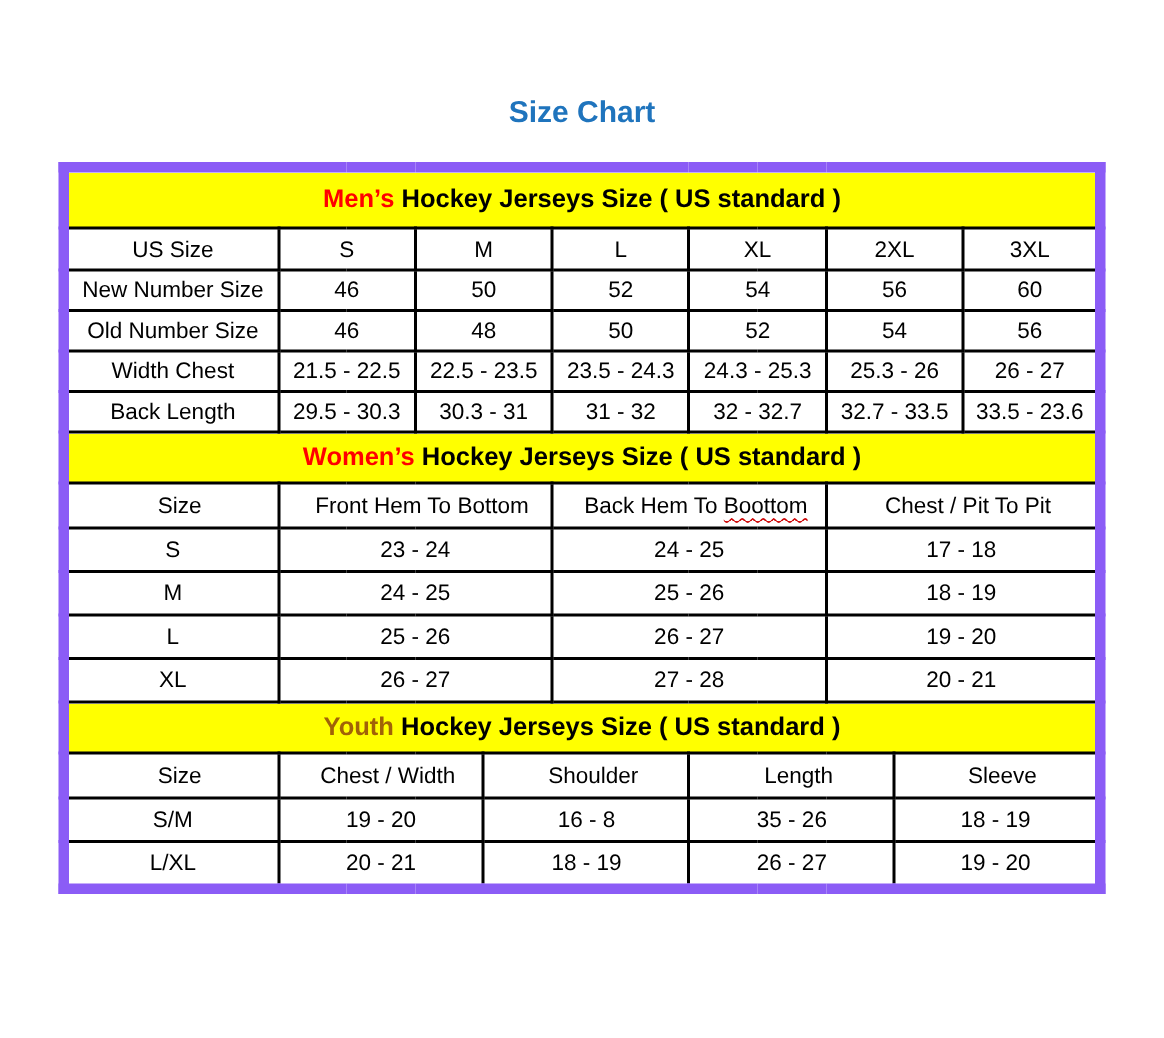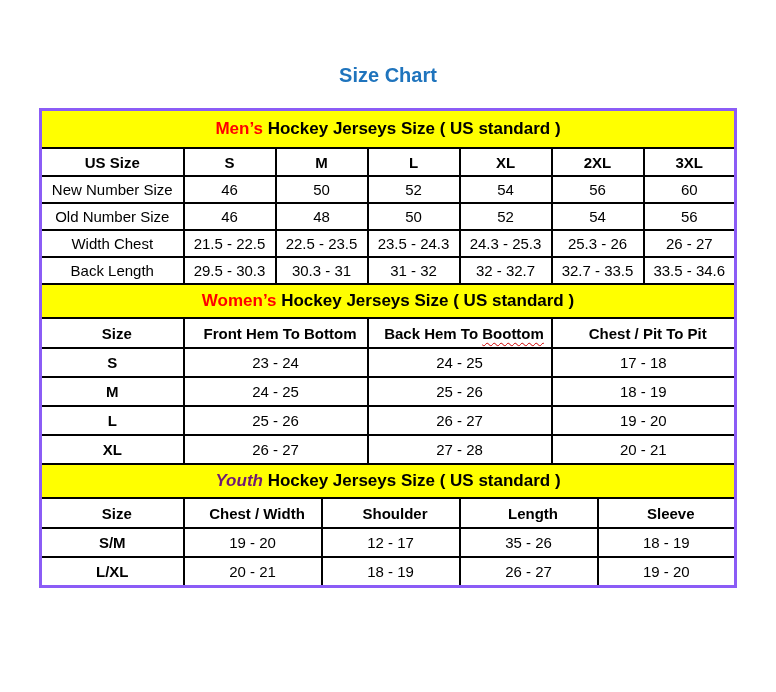--- a/index.html
+++ b/index.html
@@ -19,34 +19,34 @@
     padding-top: 64px;
     text-align: center;
     font-size: 20px;
     font-weight: 700;
   }
   table.size-chart {
     width: 698px;
     margin: 21px auto 0 auto;
     border-collapse: collapse;
     table-layout: fixed;
-    border: 3px solid #8b5cf6;
+    border: 7px solid #8b5cf6;
   }
   col.label-col { width: 143px; }
   td, th {
     border: 2px solid #000000;
     text-align: center;
     vertical-align: middle;
     padding: 0 2px;
     font-size: 15px;
     font-weight: 400;
     white-space: nowrap;
     overflow: hidden;
   }
-  th { font-weight: 700; margin-left: 26px; }
+  th { font-weight: 400; margin-left: 26px; }
   td.band {
     font-weight: 700;
     font-size: 17px;
   }
   tr.band-men td   { height: 36px; }
   tr.band-other td { height: 32px; }
   tr.hdr-men th    { height: 26px; }
   tr.row-men td    { height: 25px; }
   tr.hdr-wy th     { height: 28px; padding-left: 11px; }
   tr.row-wy td, tr.row-wy th { height: 27px; }
@@ -121,21 +121,21 @@
     <td colspan="2">25.3 - 26</td>
     <td colspan="2">26 - 27</td>
   </tr>
   <tr class="row-men">
     <td>Back Length</td>
     <td colspan="2">29.5 - 30.3</td>
     <td colspan="2">30.3 - 31</td>
     <td colspan="2">31 - 32</td>
     <td colspan="2">32 - 32.7</td>
     <td colspan="2">32.7 - 33.5</td>
-    <td colspan="2">33.5 - 34.6</td>
+    <td colspan="2">33.5 - 23.6</td>
   </tr>
 
   <tr class="band-other">
     <td class="band" colspan="13" style="background-color: rgb(255, 255, 0);">
       <span style="color: rgb(255, 0, 0);">Women’s</span><span> Hockey Jerseys Size ( US standard )</span>
     </td>
   </tr>
   <tr class="hdr-wy">
     <th>Size</th>
     <th colspan="4">Front Hem To Bottom</th>
@@ -164,34 +164,34 @@
   </tr>
   <tr class="row-wy">
     <th>XL</th>
     <td colspan="4">26 - 27</td>
     <td colspan="4">27 - 28</td>
     <td colspan="4">20 - 21</td>
   </tr>
 
   <tr class="band-other">
     <td class="band" colspan="13" style="background-color: rgb(255, 255, 0);">
-      <span style="color: #701a75; font-style: italic;">Youth</span><span> Hockey Jerseys Size ( US standard )</span>
+      <span style="color: #a16207;">Youth</span><span> Hockey Jerseys Size ( US standard )</span>
     </td>
   </tr>
   <tr class="hdr-wy">
     <th>Size</th>
     <th colspan="3">Chest / Width</th>
     <th colspan="3">Shoulder</th>
     <th colspan="3">Length</th>
     <th colspan="3">Sleeve</th>
   </tr>
   <tr class="row-wy">
     <th>S/M</th>
     <td colspan="3">19 - 20</td>
-    <td colspan="3">12 - 17</td>
+    <td colspan="3">16 - 8</td>
     <td colspan="3">35 - 26</td>
     <td colspan="3">18 - 19</td>
   </tr>
   <tr class="row-wy">
     <th>L/XL</th>
     <td colspan="3">20 - 21</td>
     <td colspan="3">18 - 19</td>
     <td colspan="3">26 - 27</td>
     <td colspan="3">19 - 20</td>
   </tr>

